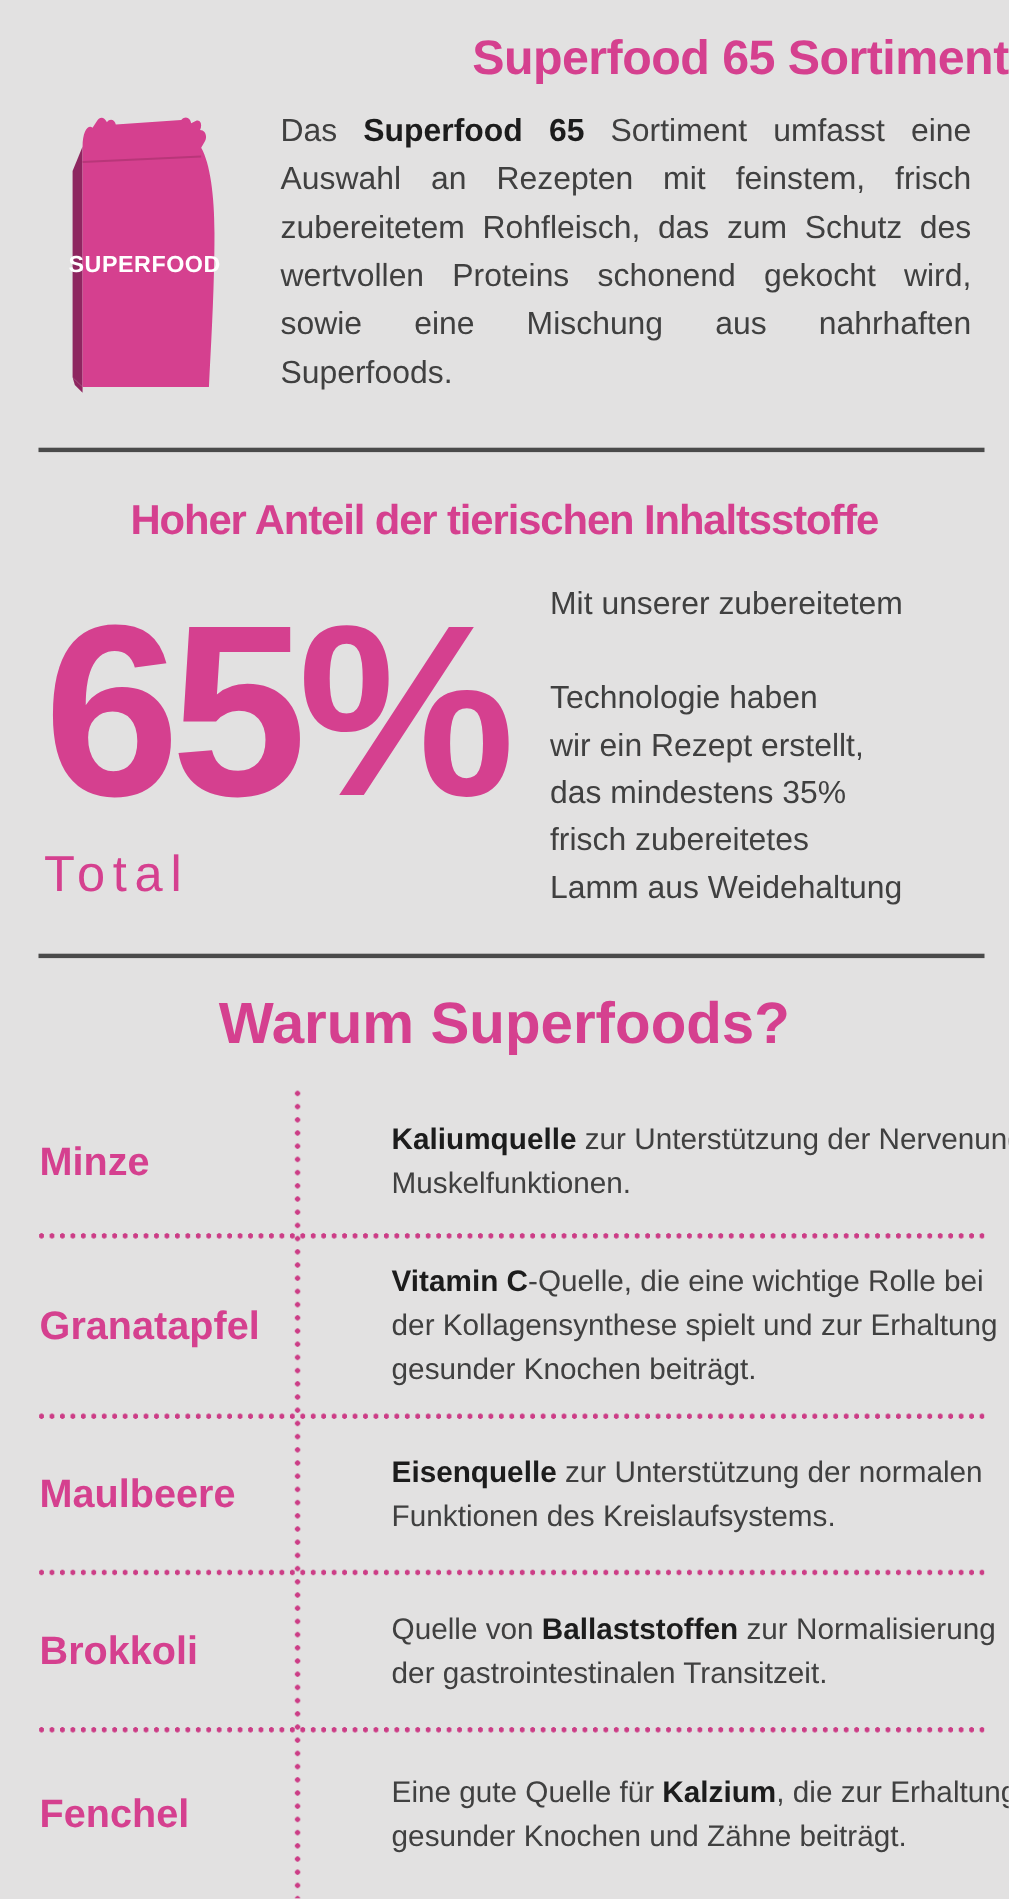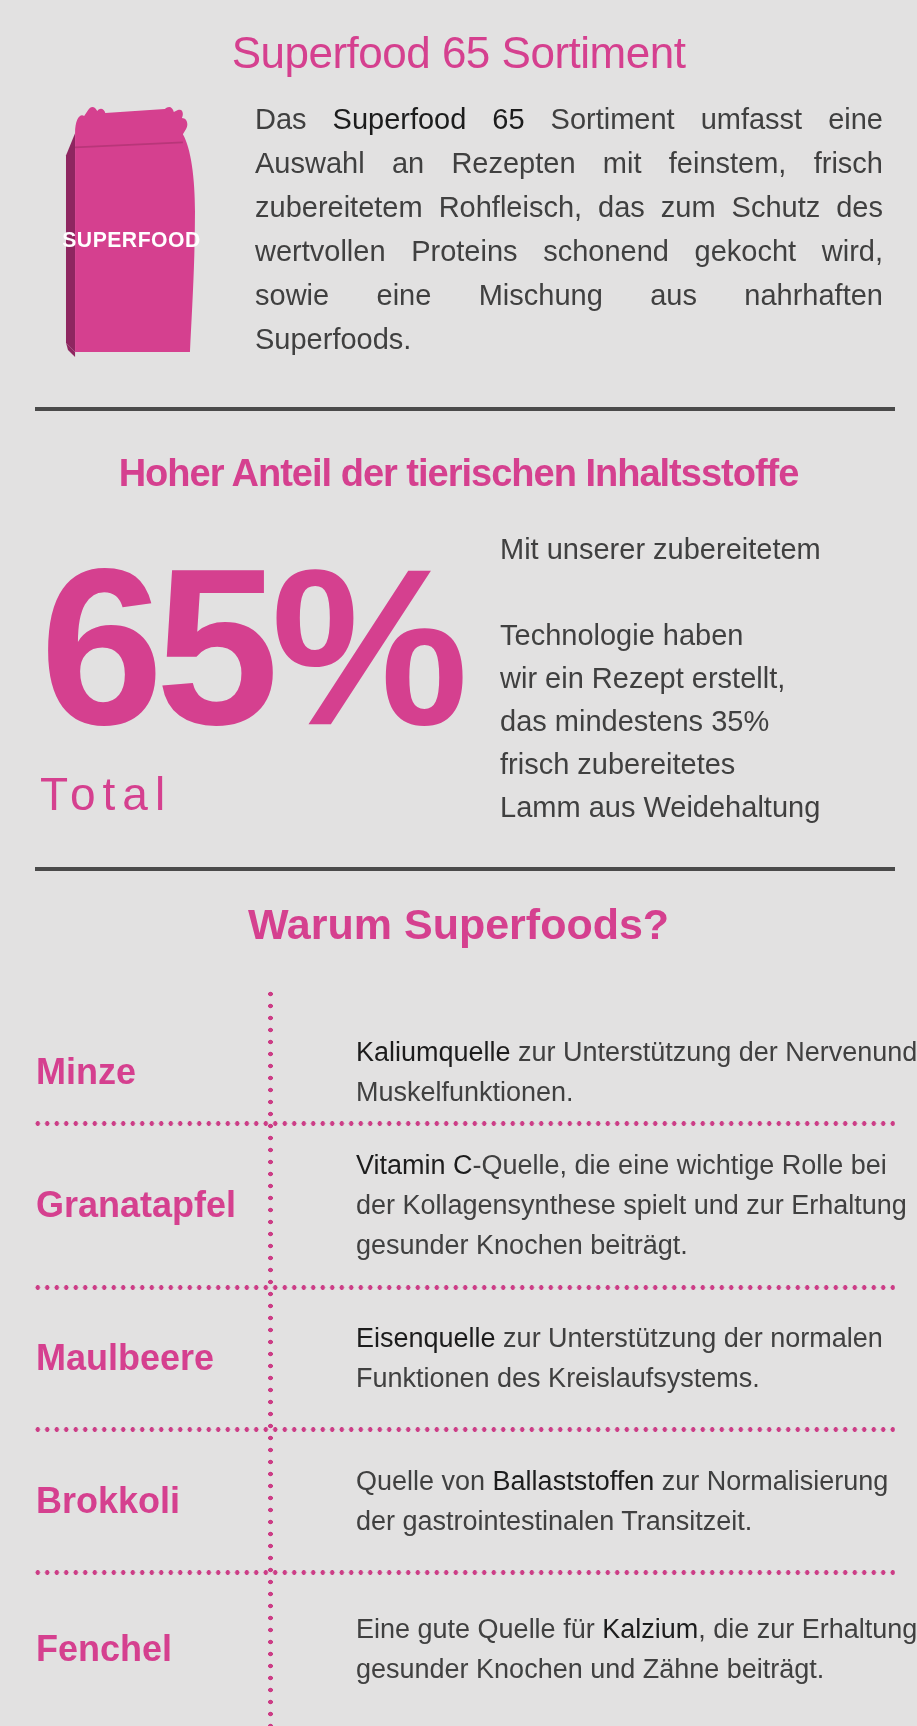--- a/index.html
+++ b/index.html
@@ -2,25 +2,25 @@
 <html><head>
 <meta charset="utf-8">
 <style>
   html,body{margin:0;padding:0;}
   body{
     width:917px;height:1726px;position:relative;overflow:hidden;
     background:#e2e1e1;
     font-family:"Liberation Sans", sans-serif;
     color:#404040;
   }
-  .b{font-weight:normal;color:#1c1c1c;}
+  .b{font-weight:bold;color:#1c1c1c;}
 
   .title{
-    position:absolute;top:28px;left:0;right:0;text-align:center;
-    font-size:44px;font-weight:normal;color:#d5408f;letter-spacing:-0.5px;
+    position:absolute;top:28px;left:0;right:0;text-align:right;
+    font-size:44px;font-weight:bold;color:#d5408f;letter-spacing:-0.5px;
   }
 
   .bag{position:absolute;left:62px;top:103px;width:140px;height:260px;}
 
   .intro{
     position:absolute;left:255px;top:97px;width:628px;
     font-size:29px;line-height:44px;text-align:justify;word-spacing:5px;
   }
 
   .divider{
@@ -44,38 +44,38 @@
     margin-top:32px;font-size:46px;font-weight:normal;letter-spacing:7px;
   }
 
   .pct-desc{
     position:absolute;left:500px;top:528px;width:400px;
     font-size:29px;line-height:43px;white-space:pre-line;
   }
 
   .h3{
     position:absolute;top:900px;left:0;right:0;text-align:center;
-    font-size:43px;font-weight:bold;color:#d5408f;
+    font-size:53px;font-weight:bold;color:#d5408f;
   }
 
   .sf-table{position:absolute;left:0;top:988px;width:917px;height:738px;}
   .vline{
     position:absolute;left:268px;top:0;bottom:0;width:5px;
     background-image:radial-gradient(circle, #cc3d86 2.1px, rgba(204,61,134,0) 2.6px);
     background-size:5px 12px;background-repeat:repeat-y;background-position:center top;
   }
   .hline{
     position:absolute;left:33px;width:862px;height:5px;
     background-image:radial-gradient(circle, #cc3d86 2.1px, rgba(204,61,134,0) 2.6px);
     background-size:9.5px 5px;background-repeat:repeat-x;background-position:left center;
   }
   .hline.l1{top:133px;} .hline.l2{top:297px;} .hline.l3{top:439px;} .hline.l4{top:582px;}
 
   .row{position:absolute;left:0;width:917px;}
-  .row.r1{top:16px;height:135px;}
+  .row.r1{top:0;height:135px;}
   .row.r2{top:135px;height:164px;}
   .row.r3{top:299px;height:142px;}
   .row.r4{top:441px;height:143px;}
   .row.r5{top:584px;height:154px;}
   .row .label{
     position:absolute;left:36px;top:50%;transform:translateY(-50%);
     font-size:36px;font-weight:bold;color:#d5408f;white-space:nowrap;
   }
   .row .text{
     position:absolute;left:308px;top:50%;transform:translateY(-50%);

